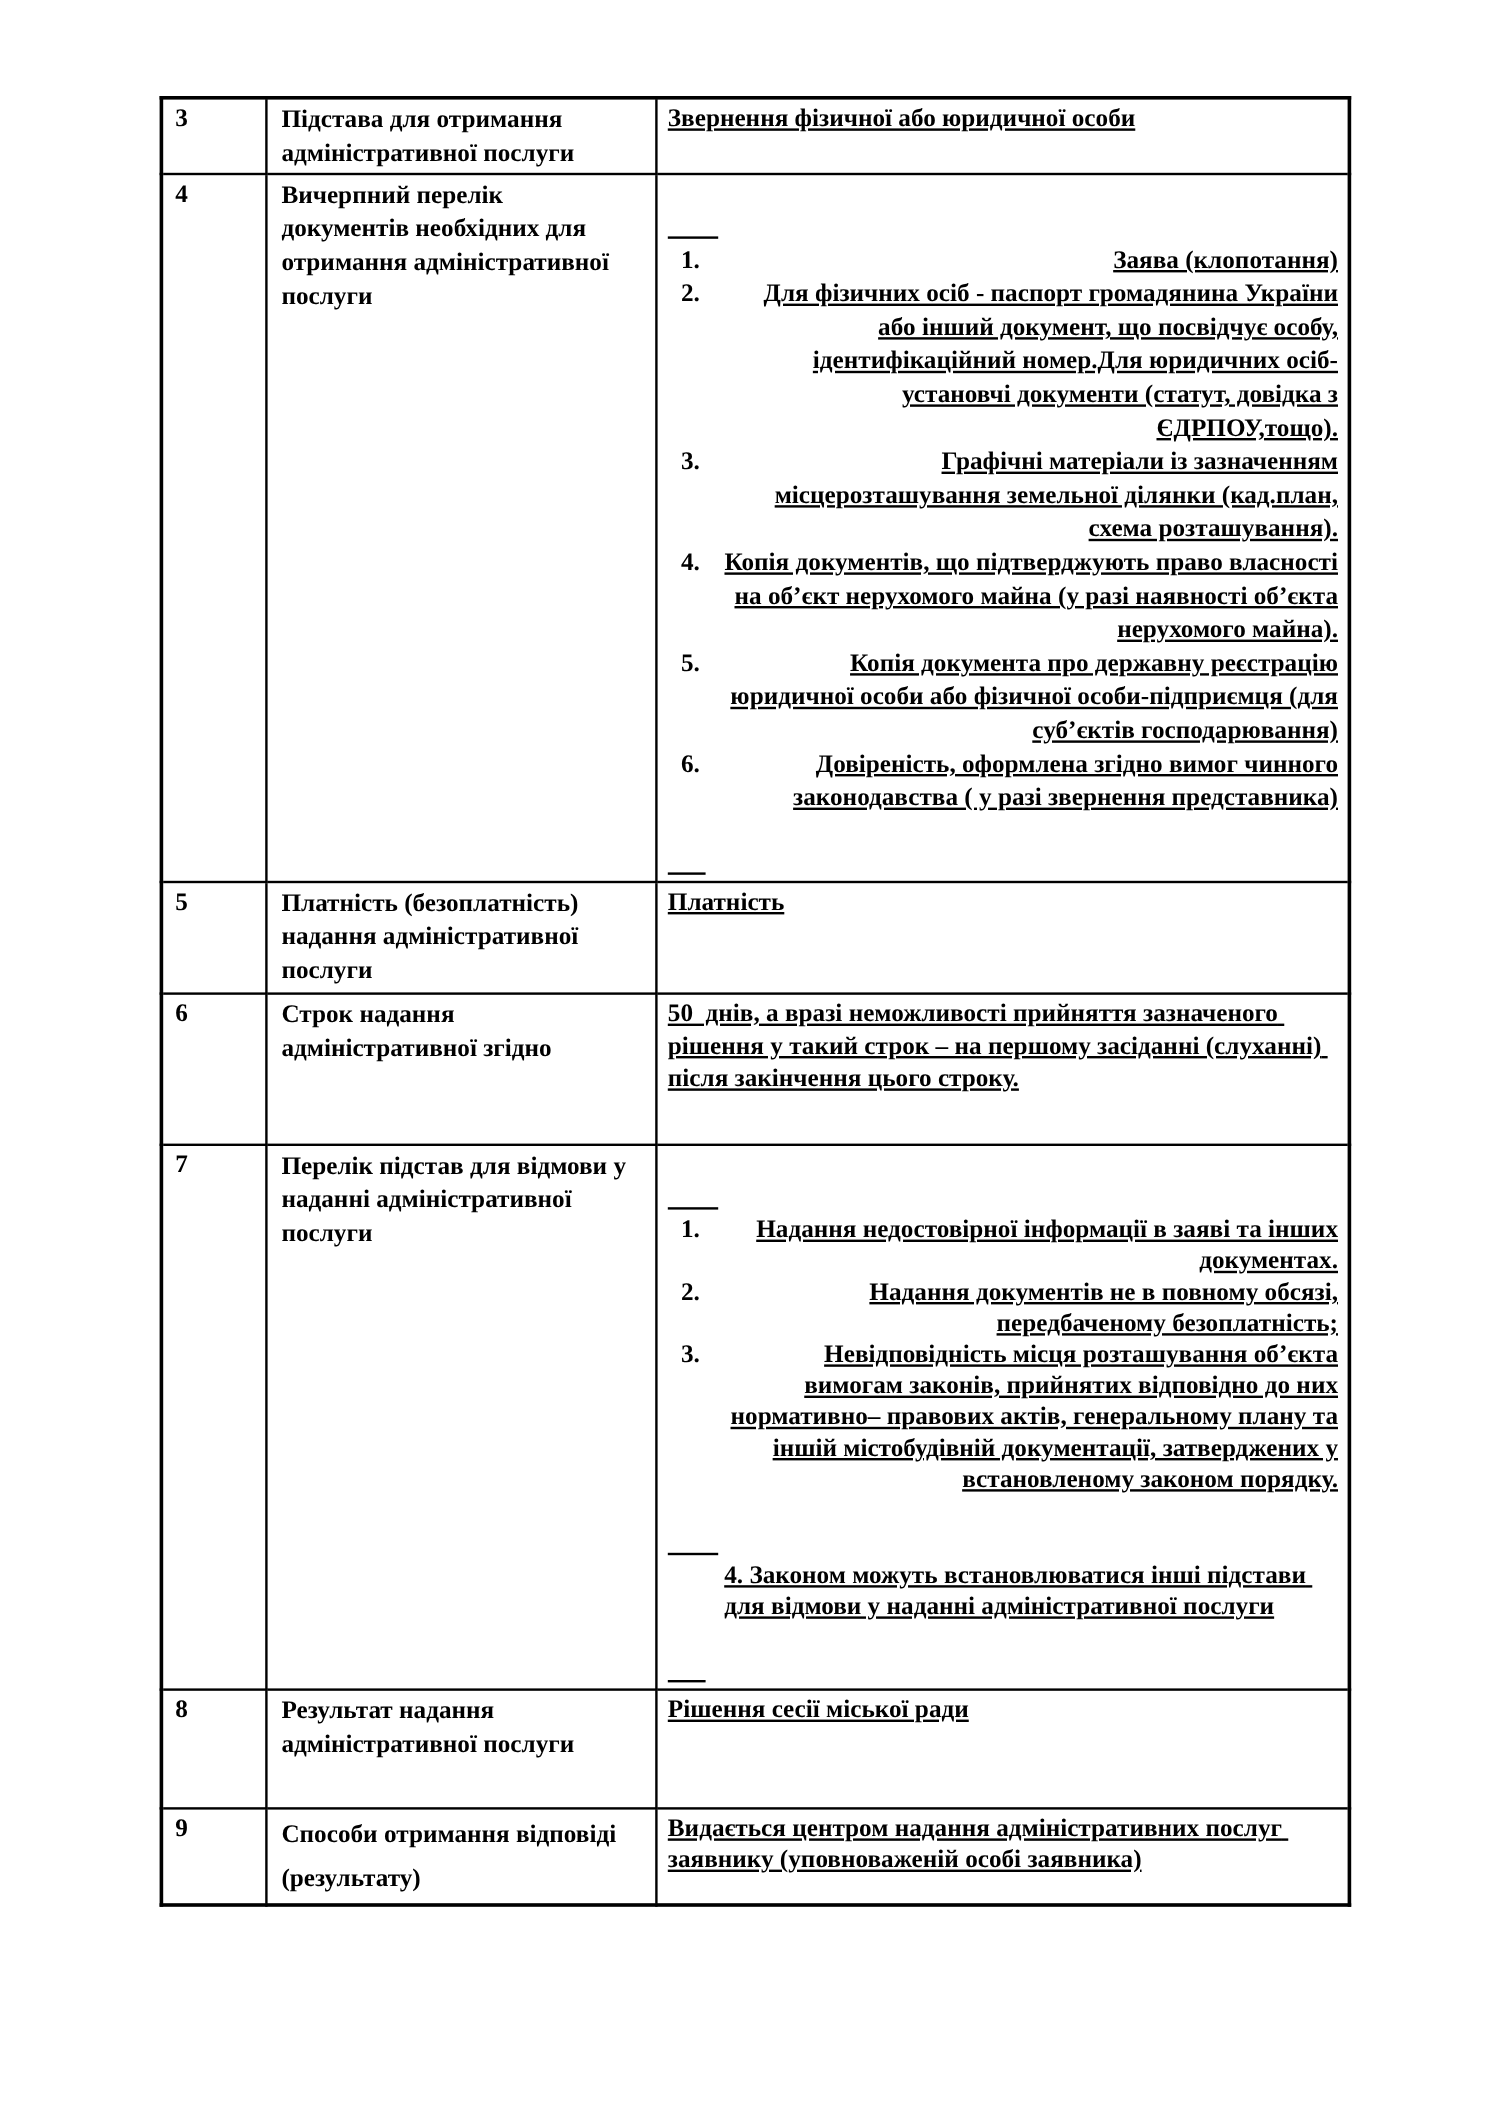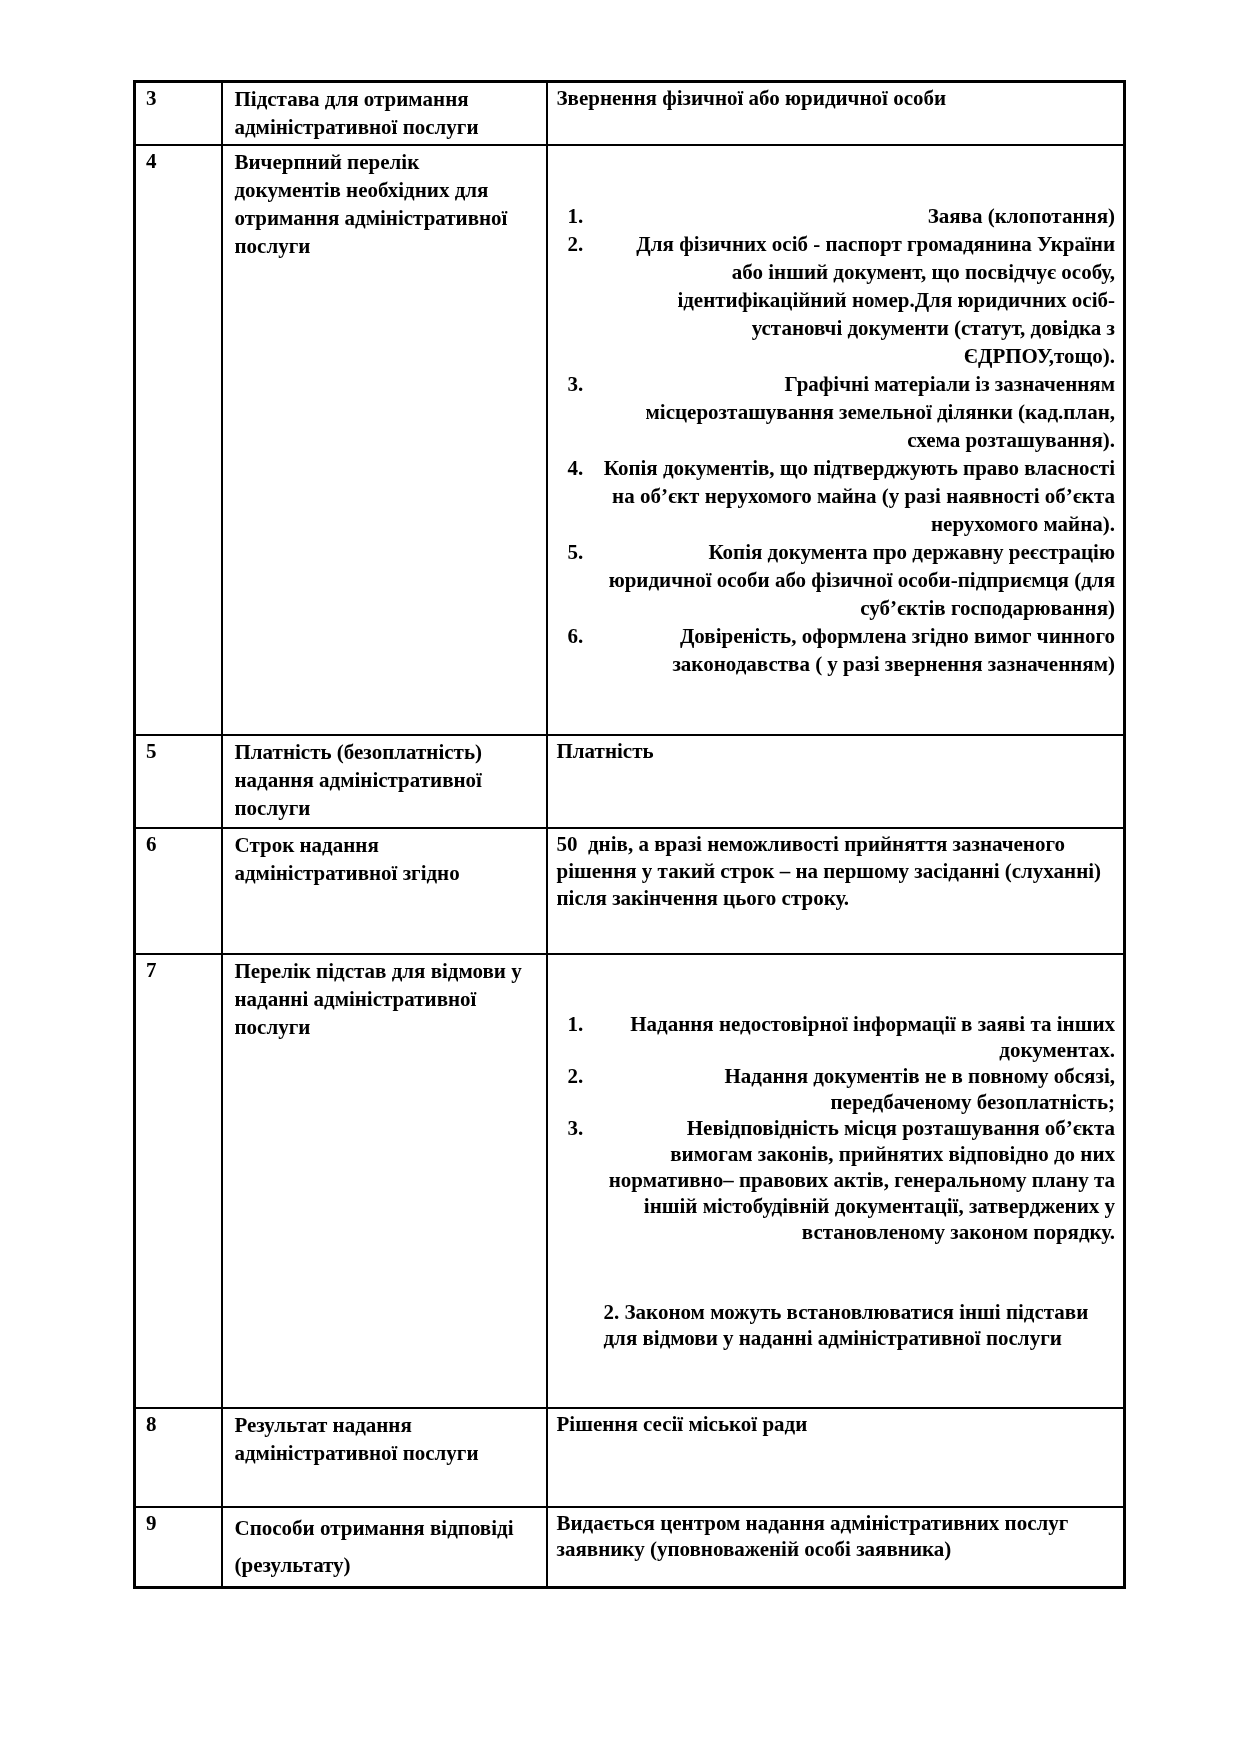--- a/index.html
+++ b/index.html
@@ -36,21 +36,21 @@
     border: 2px solid #000;
     vertical-align: top;
     overflow: hidden;
   }
   col.c-num  { width: 87px;  }
   col.c-name { width: 325px; }
   col.c-val  { width: 578px; }
 
   td.num-cell  { padding: 2px 4px 2px 10px; }
   td.name-cell { padding: 2px 20px 2px 12px; line-height: 28px; }
-  td.val-cell  { padding: 2px 8px 2px 9px;  white-space: pre-wrap; }
+  td.val-cell  { padding: 2px 8px 2px 9px;  white-space: pre-wrap; text-decoration: underline; }
 
   
   ol.doc-list {
     list-style: none;
     margin: 0;
     padding: 0 0 0 47px;
     counter-reset: itm;
     white-space: normal;
   }
   ol.doc-list li {
@@ -103,21 +103,21 @@
     <tr class="r4">
       <td class="num-cell">4</td>
       <td class="name-cell">Вичерпний перелік документів необхідних для отримання адміністративної послуги</td>
       <td class="val-cell">
         <ol class="doc-list">
           <li>Заява (клопотання)</li>
           <li>Для фізичних осіб - паспорт громадянина України або інший документ, що посвідчує особу, ідентифікаційний номер.Для юридичних осіб-установчі документи (статут, довідка з ЄДРПОУ,тощо).</li>
           <li>Графічні матеріали із зазначенням місцерозташування земельної ділянки (кад.план, схема розташування).</li>
           <li>Копія документів, що підтверджують право власності на об’єкт нерухомого майна (у разі наявності об’єкта нерухомого майна).</li>
           <li>Копія документа про державну реєстрацію юридичної особи або фізичної особи-підприємця (для суб’єктів господарювання)</li>
-          <li>Довіреність, оформлена згідно вимог чинного законодавства ( у разі звернення зазначенням)</li>
+          <li>Довіреність, оформлена згідно вимог чинного законодавства ( у разі звернення представника)</li>
         </ol>
       </td>
     </tr>
 
     <tr class="r5">
       <td class="num-cell">5</td>
       <td class="name-cell">Платність (безоплатність) надання адміністративної послуги</td>
       <td class="val-cell">Платність</td>
     </tr>
 
@@ -129,21 +129,21 @@
 
     <tr class="r7 row7">
       <td class="num-cell">7</td>
       <td class="name-cell">Перелік підстав для відмови у наданні адміністративної послуги</td>
       <td class="val-cell row7">
         <ol class="doc-list">
           <li>Надання недостовірної інформації в заяві та інших документах.</li>
           <li>Надання документів не в повному обсязі, передбаченому безоплатність;</li>
           <li>Невідповідність місця розташування об’єкта вимогам законів, прийнятих відповідно до них нормативно– правових актів, генеральному плану та іншій містобудівній документації, затверджених у встановленому законом порядку.</li>
         </ol>
-        <div class="inline-item">2. Законом можуть встановлюватися інші підстави для відмови у наданні адміністративної послуги</div>
+        <div class="inline-item">4. Законом можуть встановлюватися інші підстави для відмови у наданні адміністративної послуги</div>
       </td>
     </tr>
 
     <tr class="r8">
       <td class="num-cell">8</td>
       <td class="name-cell">Результат надання адміністративної послуги</td>
       <td class="val-cell">Рішення сесії міської ради</td>
     </tr>
 
     <tr class="r9">

